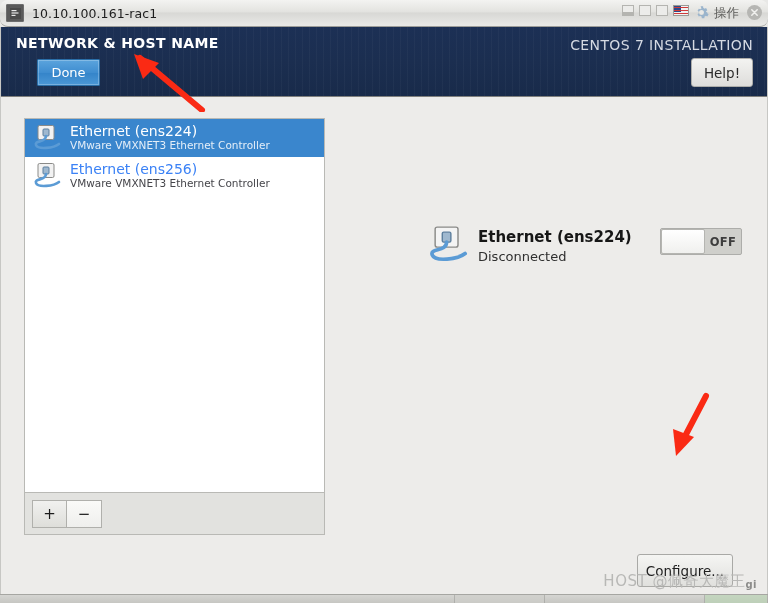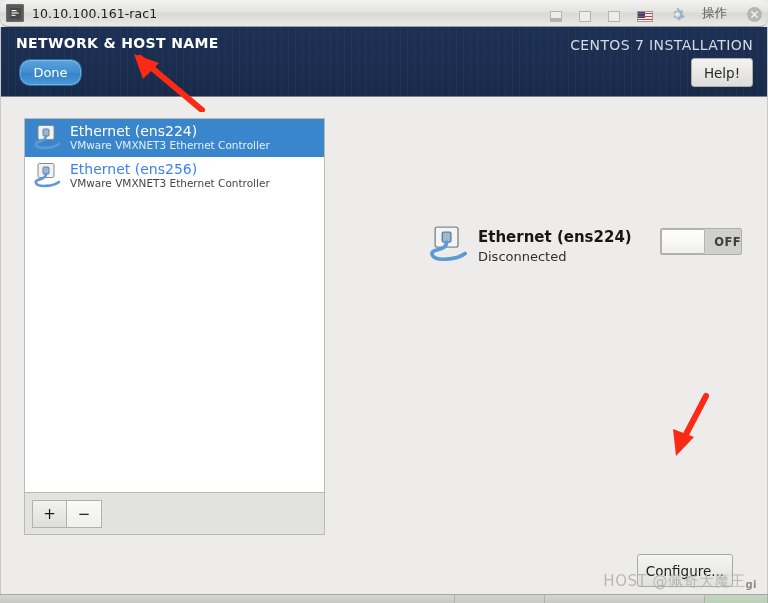--- a/index.html
+++ b/index.html
@@ -49,22 +49,22 @@
   .tb-appicon svg { display:block; }
   .tb-title {
     font-size: 12.5px;
     color: #1d1d1d;
     white-space: nowrap;
     letter-spacing: .1px;
   }
   .tb-right {
     margin-left: auto;
     display: flex;
-    align-items: flex-end;
-    gap: 17px;
+    align-items: flex-start;
+    gap: 5px;
     padding-right: 2px;
   }
   .tb-box {
     width: 12px; height: 11px;
     border: 1px solid #b4b4b0;
     background: #ececea;
     box-sizing: border-box;
   }
   .tb-box.half { border-bottom-width: 4px; }
   .tb-box.small { border-width: 1px; }
@@ -126,26 +126,26 @@
   .hdr-title {
     position: absolute;
     left: 15px; top: 8px;
     color: #ffffff;
     font-size: 14px;
     font-weight: bold;
     letter-spacing: .35px;
   }
   .btn-done {
     position: absolute;
-    left: 18px; top: 32px;
+    left: 36px; top: 32px;
     width: 63px; height: 27px;
     box-sizing: border-box;
     background: linear-gradient(to bottom, #5ba4dd 0%, #3f8dd0 50%, #3484c9 51%, #4b97d6 100%);
     border: 1px solid #2a6ea8;
-    border-radius: 11px;
+    border-radius: 1px;
     color: #ffffff;
     font-size: 13px;
     display: flex; align-items: center; justify-content: center;
     box-shadow: inset 0 0 0 1px rgba(255,255,255,.25);
   }
   .hdr-product {
     position: absolute;
     right: 14px; top: 10px;
     color: #d5dae3;
     font-size: 14px;
@@ -280,21 +280,21 @@
   }
   .toggle-knob {
     width: 44px; height: 100%;
     box-sizing: border-box;
     background: linear-gradient(to bottom, #ffffff, #f0f0ee);
     border: 1px solid #b5b5b1;
     border-radius: 2px;
   }
   .toggle-label {
     flex: 1 1 auto;
-    text-align: right;
+    text-align: center;
     font-size: 11.5px;
     font-weight: bold;
     color: #3d3d3d;
     letter-spacing: .4px;
   }
 
   .info-rows {
     position: absolute;
     left: 336px; top: 185px;
     width: 300px;

